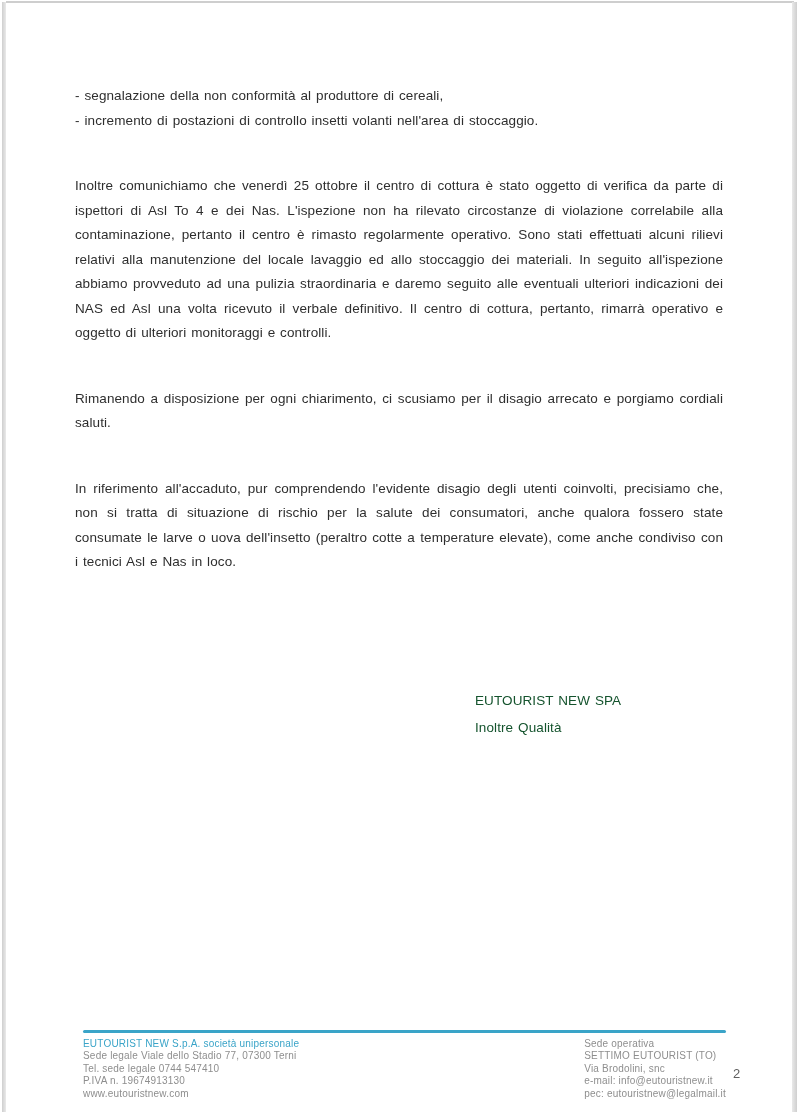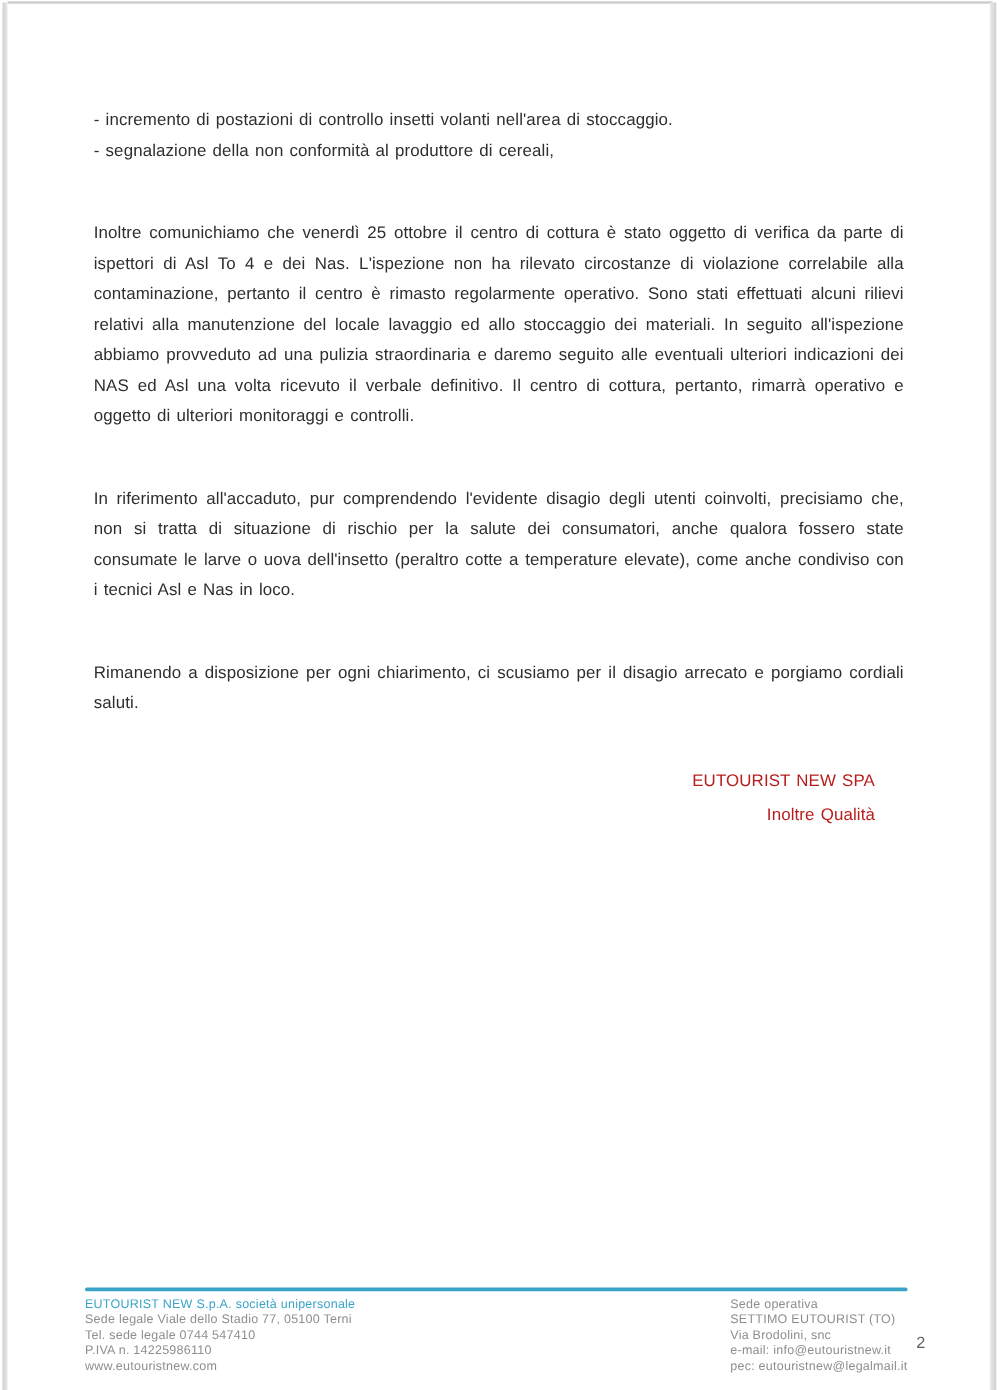--- a/index.html
+++ b/index.html
@@ -47,32 +47,32 @@
     text-align: justify;
     letter-spacing: 0.1px;
     word-spacing: 1px;
   }
   .bullet-item { text-align: justify; }
   .paragraph {
     margin-top: 41px;
     text-align: justify;
   }
   .signature {
-    margin-top: 36px;
+    margin-top: 112px;
     margin-left: 400px;
     width: 225px;
-    text-align: right;
+    text-align: left;
     line-height: 27px;
-    color: #b91c1c;
+    color: #14532d;
   }
 
   
   .footer {
     position: absolute;
-    left: 68px;
+    left: 83px;
     right: 74px;
     top: 1030px;
   }
   .footer-rule {
     height: 3px;
     background: #3aa4c8;
     border-radius: 2px;
   }
   .footer-cols {
     display: flex;
@@ -98,41 +98,41 @@
 </head>
 <body>
 
 <div>
 
   <div class="edge-top"></div>
   <div class="edge-left"></div>
   <div class="edge-right"></div>
 
   <div class="content">
+    <div class="bullet-item">- segnalazione della non conformità al produttore di cereali,</div>
     <div class="bullet-item">- incremento di postazioni di controllo insetti volanti nell'area di stoccaggio.</div>
-    <div class="bullet-item">- segnalazione della non conformità al produttore di cereali,</div>
 
     <div class="paragraph">Inoltre comunichiamo che venerdì 25 ottobre il centro di cottura è stato oggetto di verifica da parte di ispettori di Asl To 4 e dei Nas. L'ispezione non ha rilevato circostanze di violazione correlabile alla contaminazione, pertanto il centro è rimasto regolarmente operativo. Sono stati effettuati alcuni rilievi relativi alla manutenzione del locale lavaggio ed allo stoccaggio dei materiali. In seguito all'ispezione abbiamo provveduto ad una pulizia straordinaria e daremo seguito alle eventuali ulteriori indicazioni dei NAS ed Asl una volta ricevuto il verbale definitivo. Il centro di cottura, pertanto, rimarrà operativo e oggetto di ulteriori monitoraggi e controlli.</div>
+    <div class="paragraph">Rimanendo a disposizione per ogni chiarimento, ci scusiamo per il disagio arrecato e porgiamo cordiali saluti.</div>
     <div class="paragraph">In riferimento all'accaduto, pur comprendendo l'evidente disagio degli utenti coinvolti, precisiamo che, non si tratta di situazione di rischio per la salute dei consumatori, anche qualora fossero state consumate le larve o uova dell'insetto (peraltro cotte a temperature elevate), come anche condiviso con i tecnici Asl e Nas in loco.</div>
-    <div class="paragraph">Rimanendo a disposizione per ogni chiarimento, ci scusiamo per il disagio arrecato e porgiamo cordiali saluti.</div>
 
     <div class="signature">
       <div>EUTOURIST NEW SPA</div>
       <div>Inoltre Qualità</div>
     </div>
   </div>
 
   <div class="footer">
     <div class="footer-rule" style="background: rgb(58, 164, 200);"></div>
     <div class="footer-cols">
       <div class="footer-left">
         <div class="footer-company" style="color: rgb(58, 164, 200);">EUTOURIST NEW S.p.A. società unipersonale</div>
-        <div>Sede legale Viale dello Stadio 77, 05100 Terni</div>
+        <div>Sede legale Viale dello Stadio 77, 07300 Terni</div>
         <div>Tel. sede legale 0744 547410</div>
-        <div>P.IVA n. 14225986110</div>
+        <div>P.IVA n. 19674913130</div>
         <div>www.eutouristnew.com</div>
       </div>
       <div class="footer-right">
         <div>Sede operativa</div>
         <div>SETTIMO EUTOURIST (TO)</div>
         <div>Via Brodolini, snc</div>
         <div>e-mail: info@eutouristnew.it</div>
         <div>pec: eutouristnew@legalmail.it</div>
       </div>
     </div>

